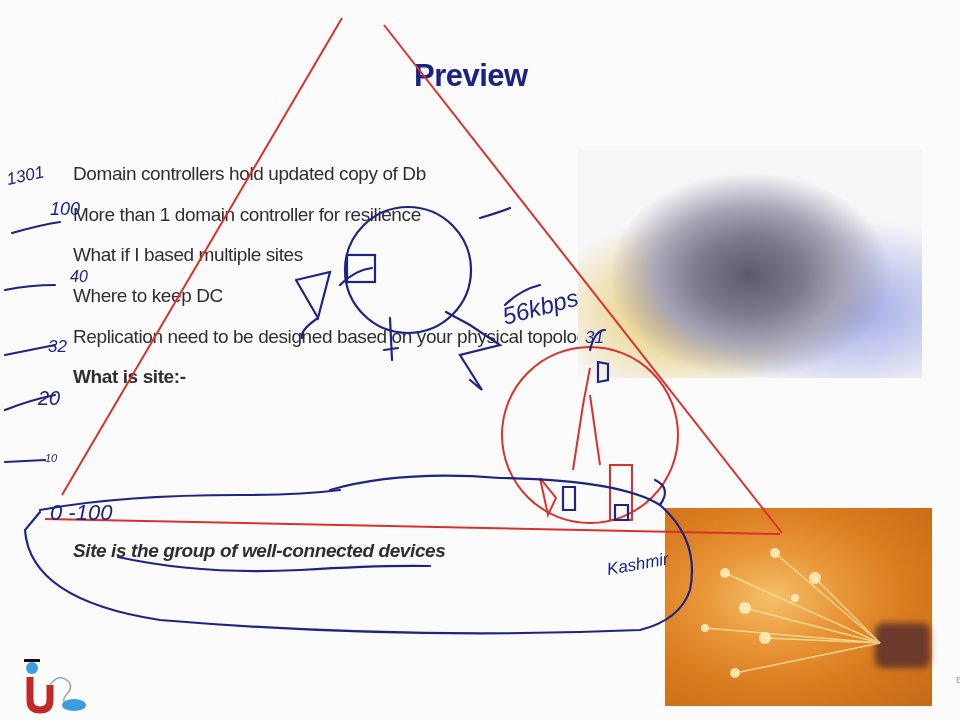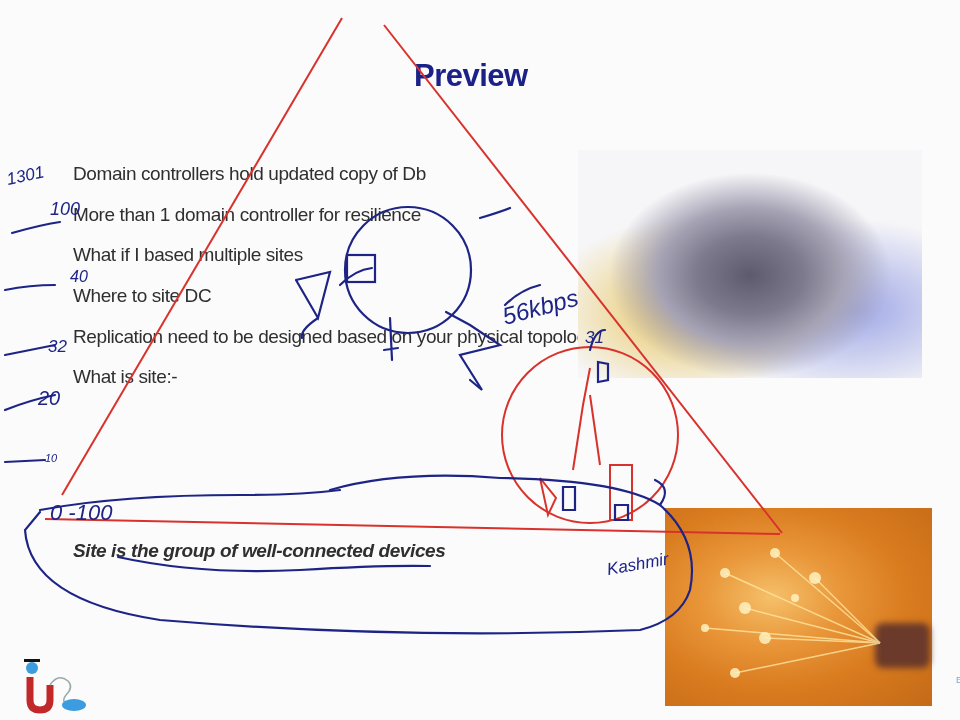--- a/index.html
+++ b/index.html
@@ -3,21 +3,21 @@
   <meta charset="utf-8">
   <style>
     html, body { margin:0; padding:0; }
     body { width:960px; height:720px; background:#fbfbfb; position:relative; overflow:hidden;
            font-family:"Liberation Sans", sans-serif; }
     .slide { position:absolute; left:0; top:0; width:960px; height:720px; background:#fbfbfb; }
     .title { position:absolute; left:414px; top:58px; font-size:31px; font-weight:bold; color:#1c2188;
              letter-spacing:-0.5px; }
     .bullets { position:absolute; left:73px; top:160px; margin:0; padding:0; list-style:none; }
     .bullet { font-size:19px; color:#2f2f2f; height:40.7px; line-height:28px; letter-spacing:-0.4px; white-space:nowrap; }
-    .bullet.bold { font-weight:normal; }
+    .bullet.bold { font-weight:bold; }
     .bullet.def { position:absolute; left:0; top:377px; font-weight:bold;font-style:italic; }
     .photo-cables { position:absolute; left:578px; top:150px; width:344px; height:228px;
       background: radial-gradient(ellipse at 50% 55%, #5d5a6e 0%, #7d7a8d 22%, #a6a3b5 38%, rgba(255,255,255,0) 58%),
                   radial-gradient(ellipse at 30% 70%, #e8c55a 0%, rgba(255,255,255,0) 40%),
                   radial-gradient(ellipse at 80% 70%, #9fa8e6 0%, rgba(255,255,255,0) 40%),
                   #f6f6f8; }
     .photo-fiber { position:absolute; left:665px; top:508px; width:267px; height:198px;
       background: radial-gradient(ellipse at 40% 45%, #f5c06a 0%, #e9973a 30%, #d97b1f 60%, #c46a17 100%); }
     .fiber-end { position:absolute; left:210px; top:115px; width:55px; height:45px;
       background:#6b3a2a; border-radius:8px; filter:blur(3px); }
@@ -28,21 +28,21 @@
 </head>
 <body>
 
 <div class="slide">
   <div class="title">Preview</div>
 
   <ul class="bullets">
     <li class="bullet">Domain controllers hold updated copy of Db</li>
     <li class="bullet">More than 1 domain controller for resilience</li>
     <li class="bullet">What if I based multiple sites</li>
-    <li class="bullet">Where to site DC</li>
+    <li class="bullet">Where to keep DC</li>
     <li class="bullet">Replication need to be designed based on your physical topology</li>
     <li class="bullet bold">What is site:-</li>
     <li class="bullet def">Site is the group of well-connected devices</li>
   </ul>
 
   <div class="photo-cables"></div>
   <div class="photo-fiber">
     <div class="fiber-end"></div>
     <svg width="267" height="198" style="position:absolute;left:0;top:0">
       <g stroke="#ffe6a0" stroke-width="1.5" opacity="0.8">

